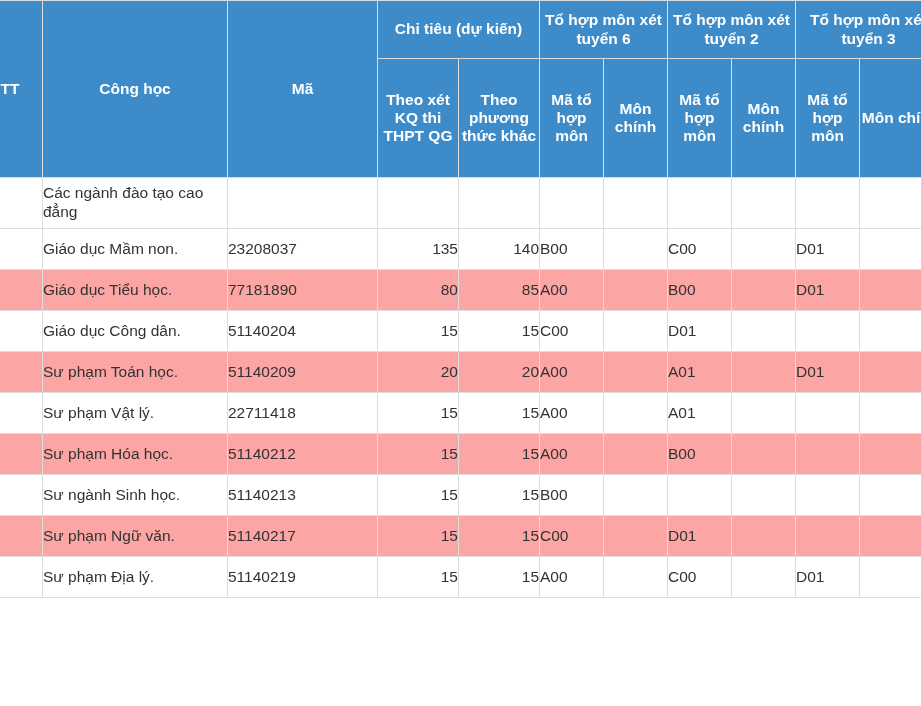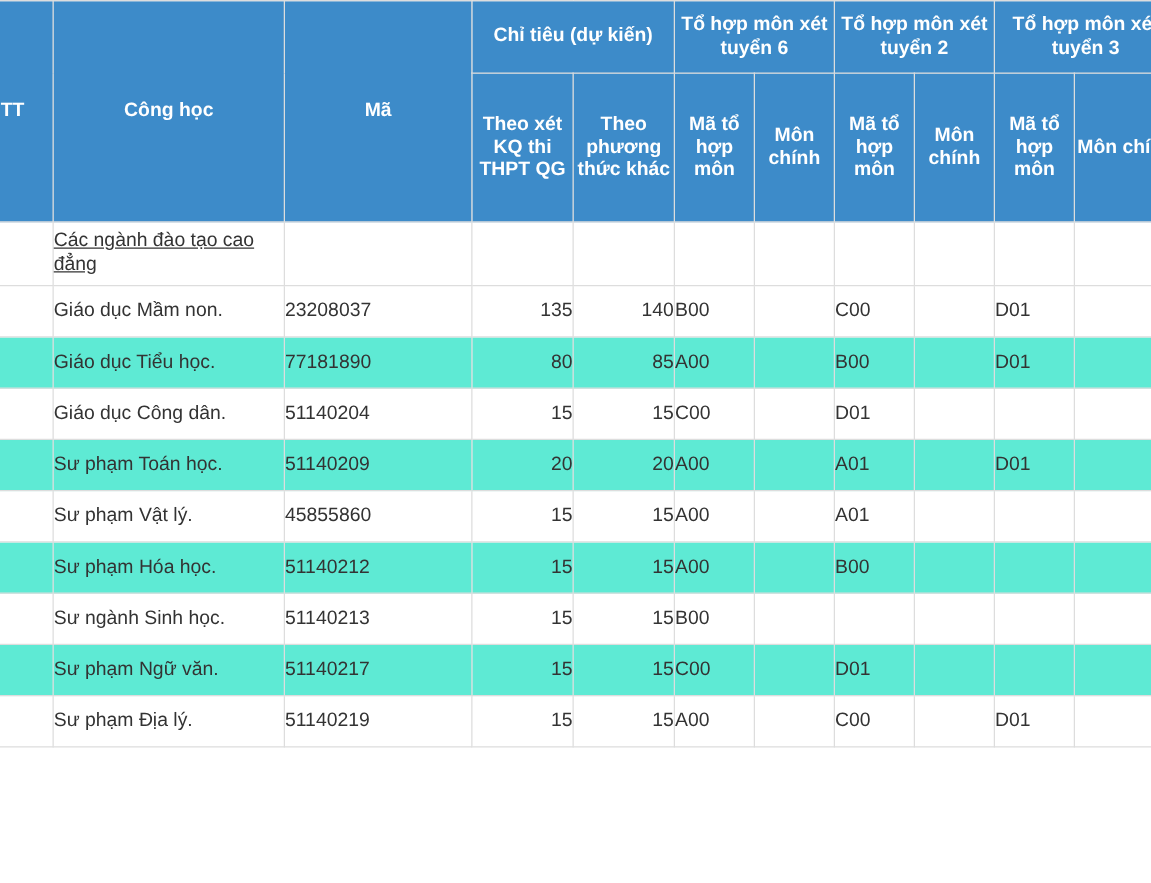--- a/index.html
+++ b/index.html
@@ -49,21 +49,21 @@
     padding-bottom: 4px;
   }
   tbody td {
     font-size: 15.5px;
     line-height: 1.22;
     color: #333333;
     padding: 5px 7px;
     background: #ffffff;
   }
   tbody tr.striped td {
-    background: #5eead4;
+    background: #fca5a5;
   }
   td.c-stt {
     text-align: left;
     padding-left: 6px;
   }
   td.c-name {
     text-align: left;
   }
   td.c-code {
     text-align: left;
@@ -71,21 +71,20 @@
   td.c-num {
     text-align: right;
   }
   td.c-grp {
     text-align: left;
     padding-left: 8px;
     margin-top: 40px;
   }
   tbody tr.r-group td {
     height: 50px;
-    text-decoration: underline;
   }
   tbody tr.r-data td {
     height: 40px;
   }
   
   col.w-stt   { width: 65px; }
   col.w-name  { width: 185px; }
   col.w-code  { width: 150px; }
   col.w-quota { width: 81px; }
   col.w-comb  { width: 64px; }
@@ -191,21 +190,21 @@
         <td class="c-grp">A00</td>
         <td class="c-grp"></td>
         <td class="c-grp">A01</td>
         <td class="c-grp"></td>
         <td class="c-grp">D01</td>
         <td class="c-grp"></td>
       </tr>
       <tr class="r-data">
         <td class="c-stt">1.5</td>
         <td class="c-name">Sư phạm Vật lý.</td>
-        <td class="c-code">45855860</td>
+        <td class="c-code">22711418</td>
         <td class="c-num">15</td>
         <td class="c-num">15</td>
         <td class="c-grp">A00</td>
         <td class="c-grp"></td>
         <td class="c-grp">A01</td>
         <td class="c-grp"></td>
         <td class="c-grp"></td>
         <td class="c-grp"></td>
       </tr>
       <tr class="r-data striped">

